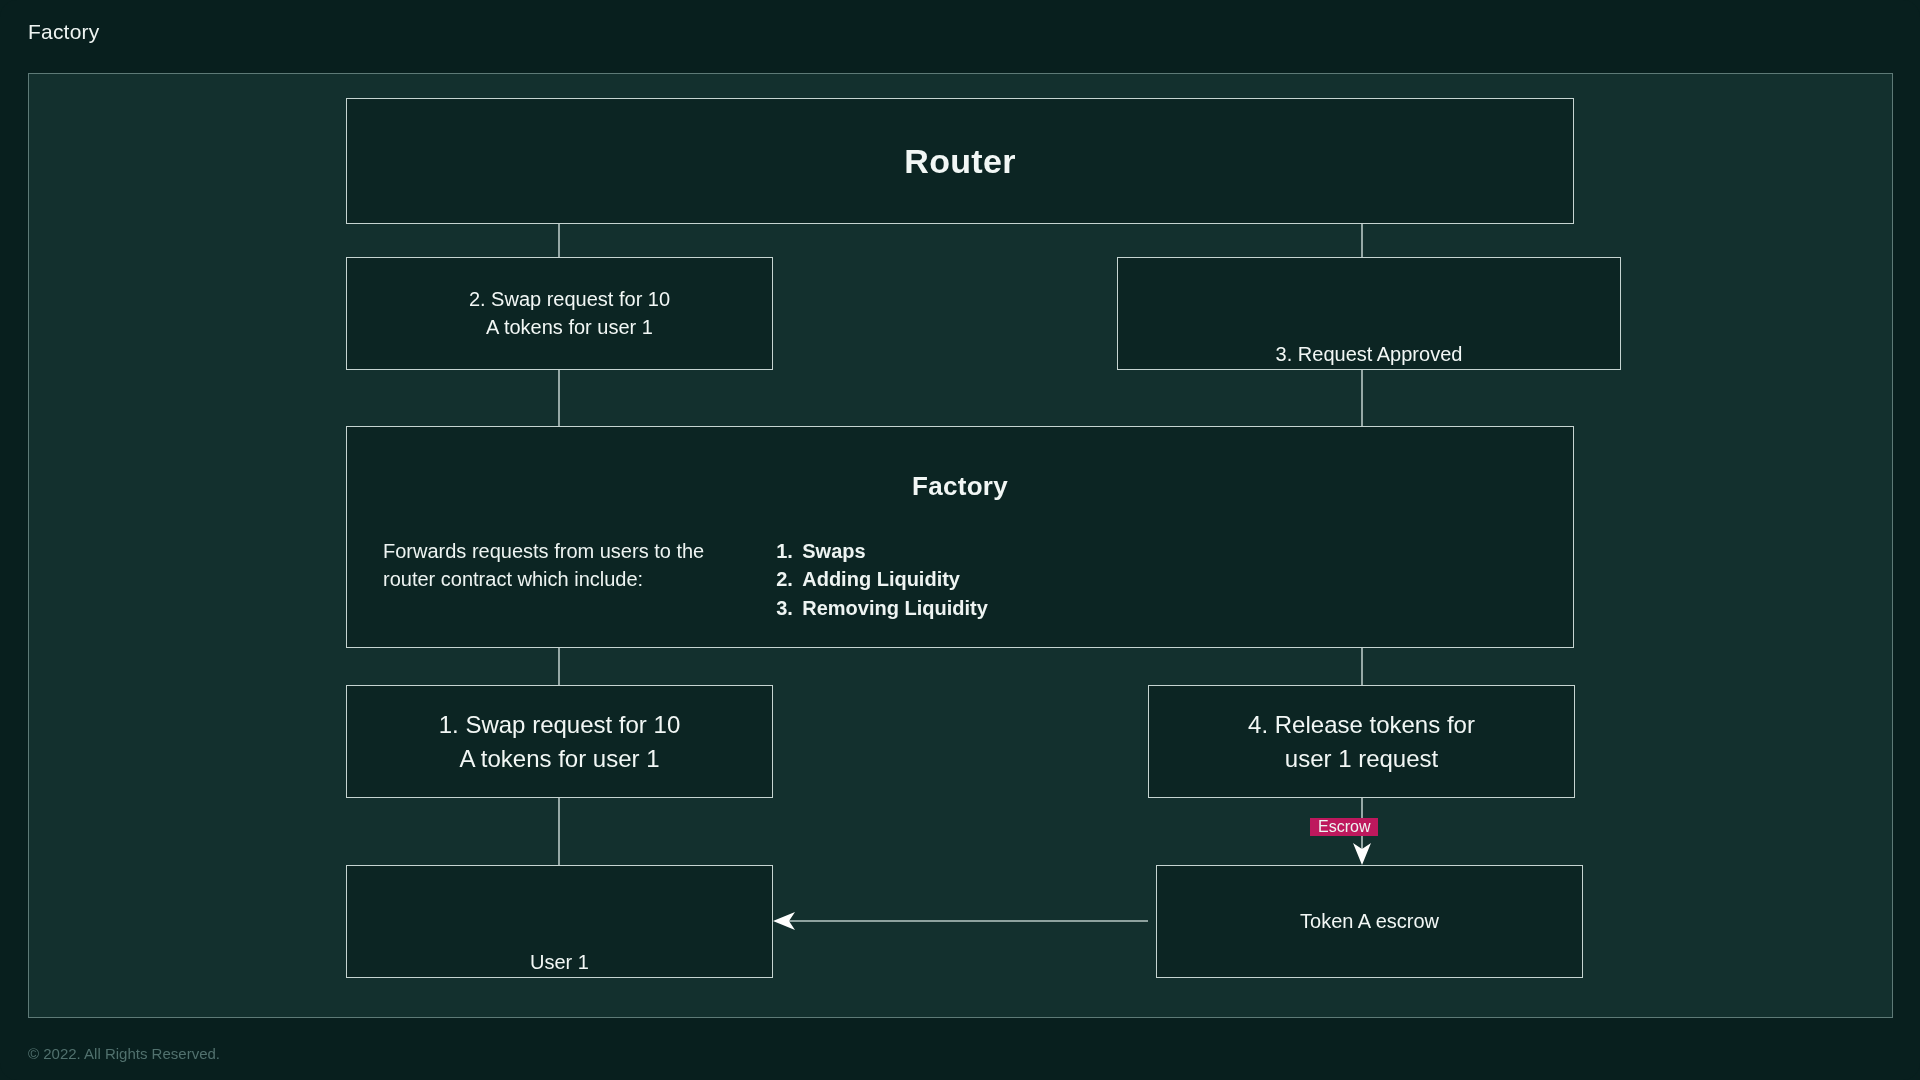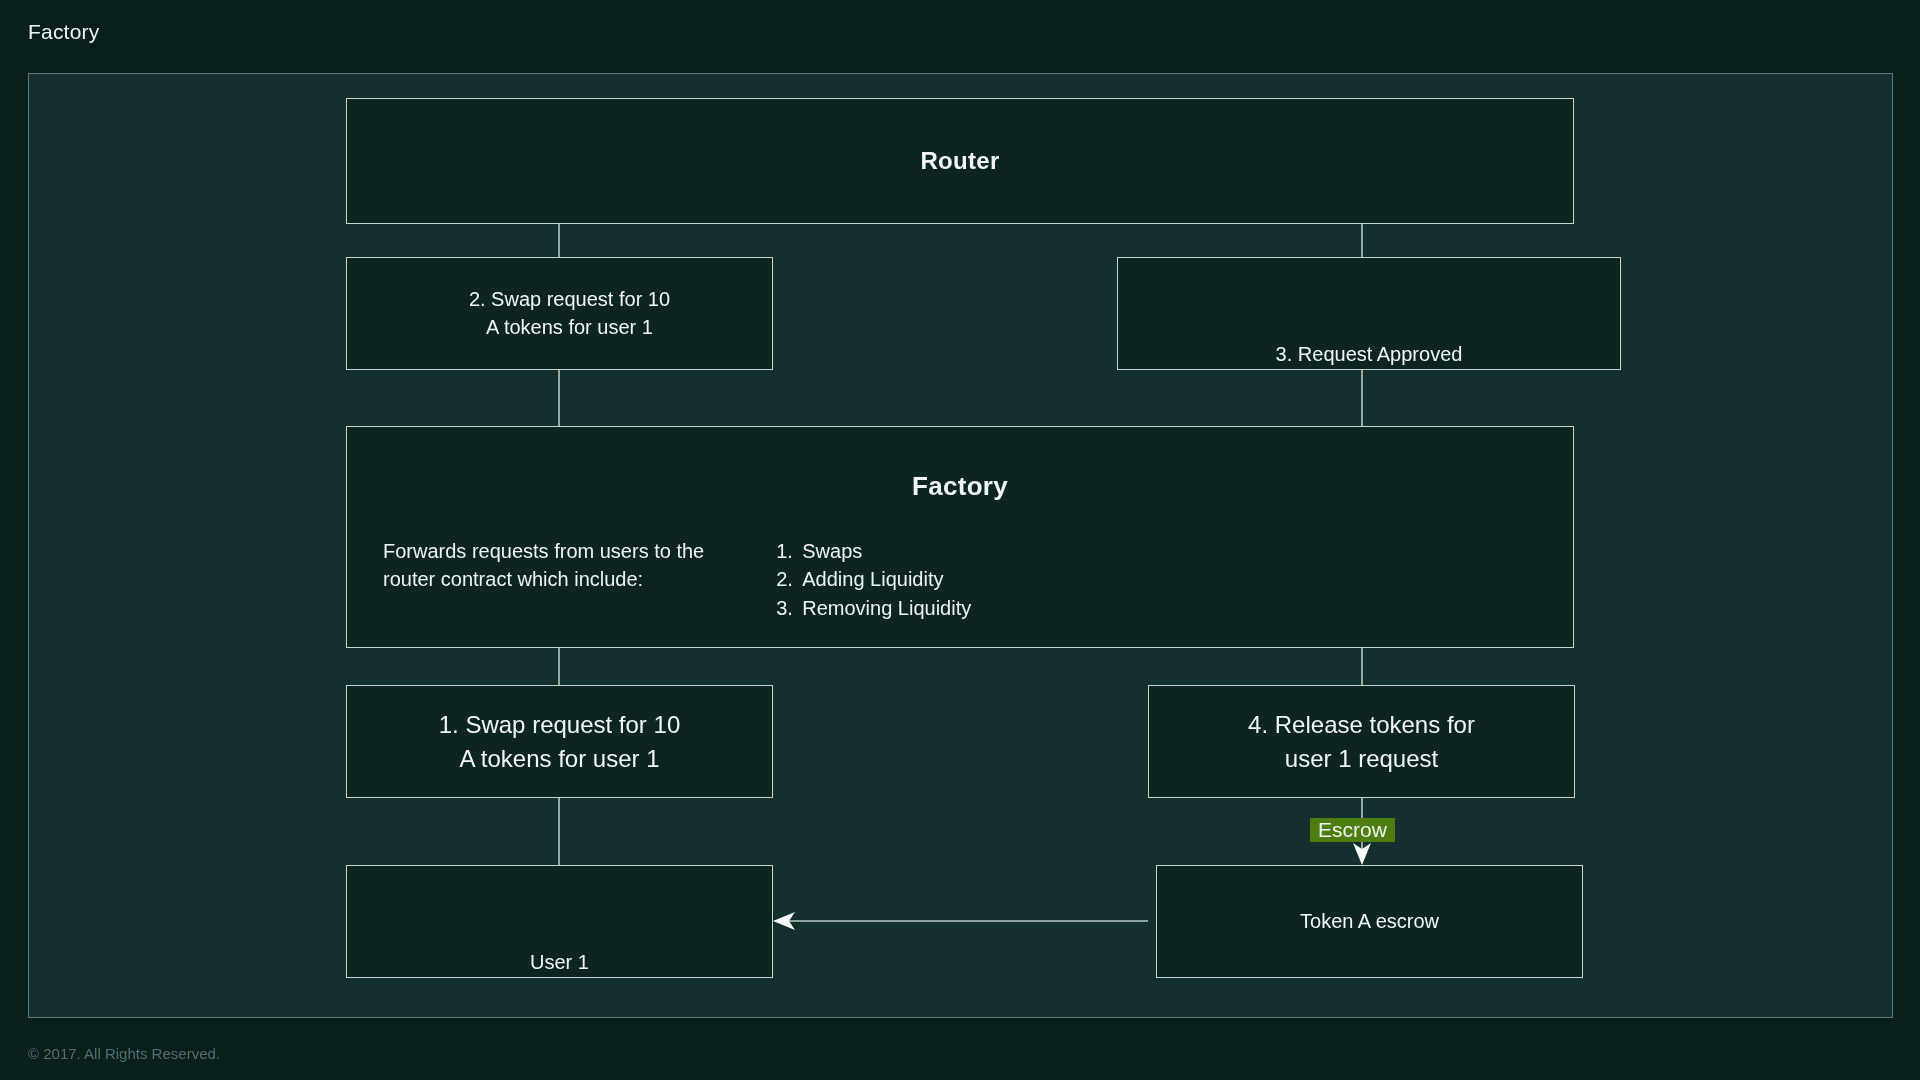--- a/index.html
+++ b/index.html
@@ -40,21 +40,21 @@
     display:flex;
     align-items:center;
     justify-content:center;
     text-align:center;
     color:#f2f7f5;
   }
   .node-label { white-space:pre-line; line-height:1.38; }
 
   
   #node-router      { left:317px;  top:24px;  width:1228px; height:126px; }
-  #node-router .node-label { font-size:24px; font-weight:bold; letter-spacing:.3px; }
+  #node-router .node-label { font-size:34px; font-weight:bold; letter-spacing:.3px; }
 
   #node-swap2       { left:317px;  top:183px; width:427px;  height:113px;padding-left:20px; }
   #node-approved    { left:1088px; top:183px; width:504px;  height:113px;align-items:flex-end; }
   #node-swap2 .node-label, #node-approved .node-label { font-size:20px; }
 
   #node-factory     { left:317px;  top:352px; width:1228px; height:222px;
                       display:block; }
   #factory-title {
     position:absolute; left:0; right:0; top:44px;
     text-align:center;
@@ -63,42 +63,42 @@
   #factory-body {
     position:absolute; left:0; right:0; top:110px;
     display:flex; justify-content:flex-start; gap:72px;
     padding:0 36px;
   }
   #factory-desc {
     font-size:20px; color:#eef4f2; line-height:1.42;
     max-width:420px; text-align:left; white-space:pre-line;
   }
   #factory-list { list-style:none; font-size:20px; color:#eef4f2; line-height:1.42; text-align:left; }
-  #factory-list li { white-space:nowrap; }
+  #factory-list li { white-space:nowrap;font-weight:bold; }
   #factory-list li .num { display:inline-block; width:26px; }
 
   #node-swap1       { left:317px;  top:611px; width:427px;  height:113px; }
   #node-release     { left:1119px; top:611px; width:427px;  height:113px; }
   #node-swap1 .node-label, #node-release .node-label { font-size:24px; }
 
   #node-user1       { left:317px;  top:791px; width:427px;  height:113px;align-items:flex-end; }
   #node-escrow      { left:1127px; top:791px; width:427px;  height:113px; }
   #node-user1 .node-label, #node-escrow .node-label { font-size:20px; }
 
   
   #edges { position:absolute; left:0; top:0; width:1865px; height:945px; pointer-events:none; }
   #edges line, #edges path { stroke:#b9c9c6; stroke-width:1.6; fill:none; }
   #edges .arrowhead { fill:#ffffff; stroke:none; }
 
   
   .edge-label {
     position:absolute;
-    font-size:21px;
+    font-size:16px;
     color:#eef4f2;
-    background:#4d7c0f;
+    background:#be185d;
     padding:0 8px;
     white-space:nowrap;
   }
   #label-escrow { left:1281px; top:744px; }
 
   
   #footer {
     position:absolute;
     left:28px; top:1045px;
     font-size:15px;
@@ -188,15 +188,15 @@
     </div>
 
     <div class="node" id="node-escrow">
       <span class="node-label">Token A escrow</span>
     </div>
 
     <div class="edge-label" id="label-escrow">Escrow</div>
 
   </div>
 
-  <div id="footer">© 2017. All Rights Reserved.</div>
+  <div id="footer">© 2022. All Rights Reserved.</div>
 
 </div>
 
 </body></html>

